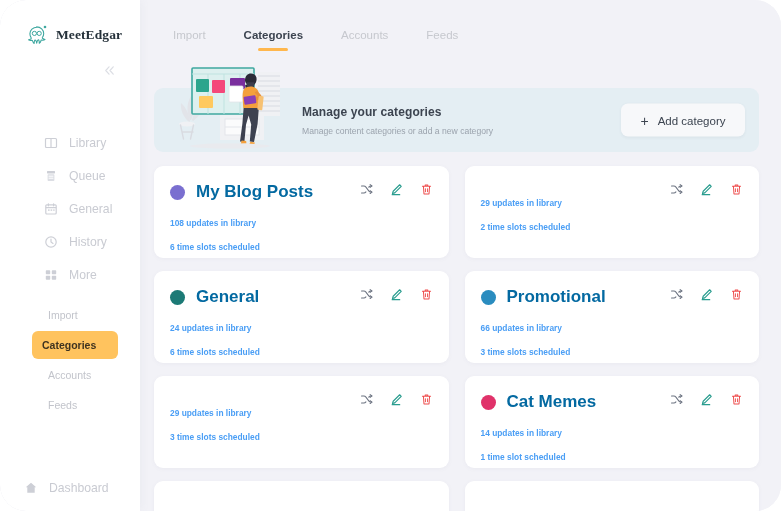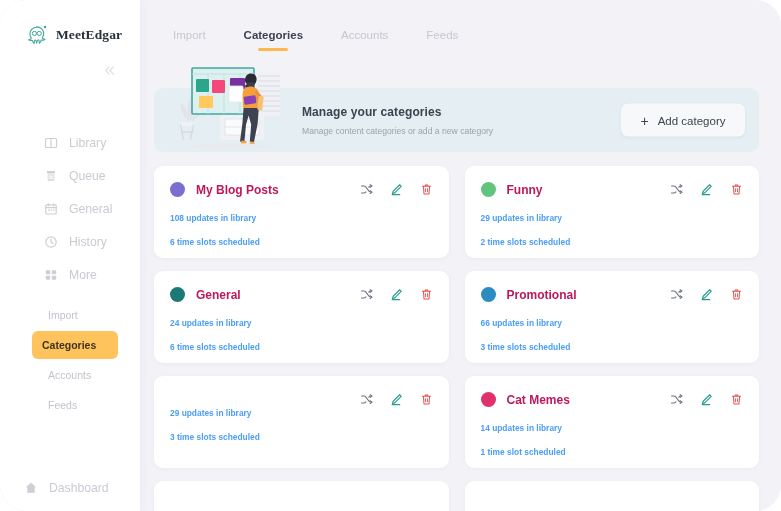--- a/index.html
+++ b/index.html
@@ -138,21 +138,21 @@
   .card {
     background: #ffffff;
     border-radius: 9px;
     height: 92px;
     padding: 16px 16px 0 16px;
     position: relative;
     box-shadow: 0 1px 4px rgba(100,110,130,.06);
   }
   .card-head { display: flex; align-items: center; }
   .dot { width: 15px; height: 15px; border-radius: 50%; flex: 0 0 15px; }
-  .card-title { margin-left: 11px; font-size: 12px; font-weight: 700; color: #be185d; }
+  .card-title { margin-left: 11px; font-size: 17px; font-weight: 700; color: #0369a1; }
   .card-actions {
     position: absolute; right: 16px; top: 16px;
     display: flex; align-items: center; gap: 17px;
   }
   .act { width: 13px; height: 13px; display: block; cursor: pointer; }
   .stat { font-size: 8.4px; font-weight: 700; color: #4a9ef5; margin-top: 14px; }
   .stat.first { margin-top: 16px; }
 </style>
 </head>
 <body>
@@ -370,24 +370,20 @@
                 <path d="M2.6 3.5h8.8M5.6 3.5V2.2h2.8v1.3M3.7 3.5l.6 8.3h5.4l.6-8.3" stroke="#ef4e4e" stroke-width="1.1" stroke-linecap="round" stroke-linejoin="round"></path>
                 <path d="M5.9 5.8v4M8.1 5.8v4" stroke="#ef4e4e" stroke-width="1"></path>
               </svg>
           </span>
         </div>
         <div class="stat first">108 updates in library</div>
         <div class="stat">6 time slots scheduled</div>
       </div>
 
       <div class="card">
-        <div class="card-head">
-          <span class="dot" style="background:#62c37e"></span>
-          <span class="card-title">Funny</span>
-        </div>
         <div class="card-actions">
           <span class="act">
             <svg viewBox="0 0 14 14" width="13" height="13" fill="none">
                 <path d="M1.6 3.2h2.6c1 0 1.6.5 2.2 1.3l3 4c.6.8 1.2 1.3 2.2 1.3h1.2M1.6 10.8h2.6c1 0 1.6-.5 2.2-1.3M9.4 4.5c.6-.8 1.2-1.3 2.2-1.3h1.2" stroke="#6b7280" stroke-width="1.1" stroke-linecap="round"></path>
                 <path d="M10.9 1.7l1.9 1.5-1.9 1.5M10.9 8.3l1.9 1.5-1.9 1.5" stroke="#6b7280" stroke-width="1.1" stroke-linecap="round" stroke-linejoin="round"></path>
               </svg>
           </span>
           <span class="act">
             <svg viewBox="0 0 14 14" width="13" height="13" fill="none">
                 <path d="M10.4 1.9l1.7 1.7-7 7-2.4.7.7-2.4z" stroke="#2a9d8f" stroke-width="1.2" stroke-linejoin="round"></path>

